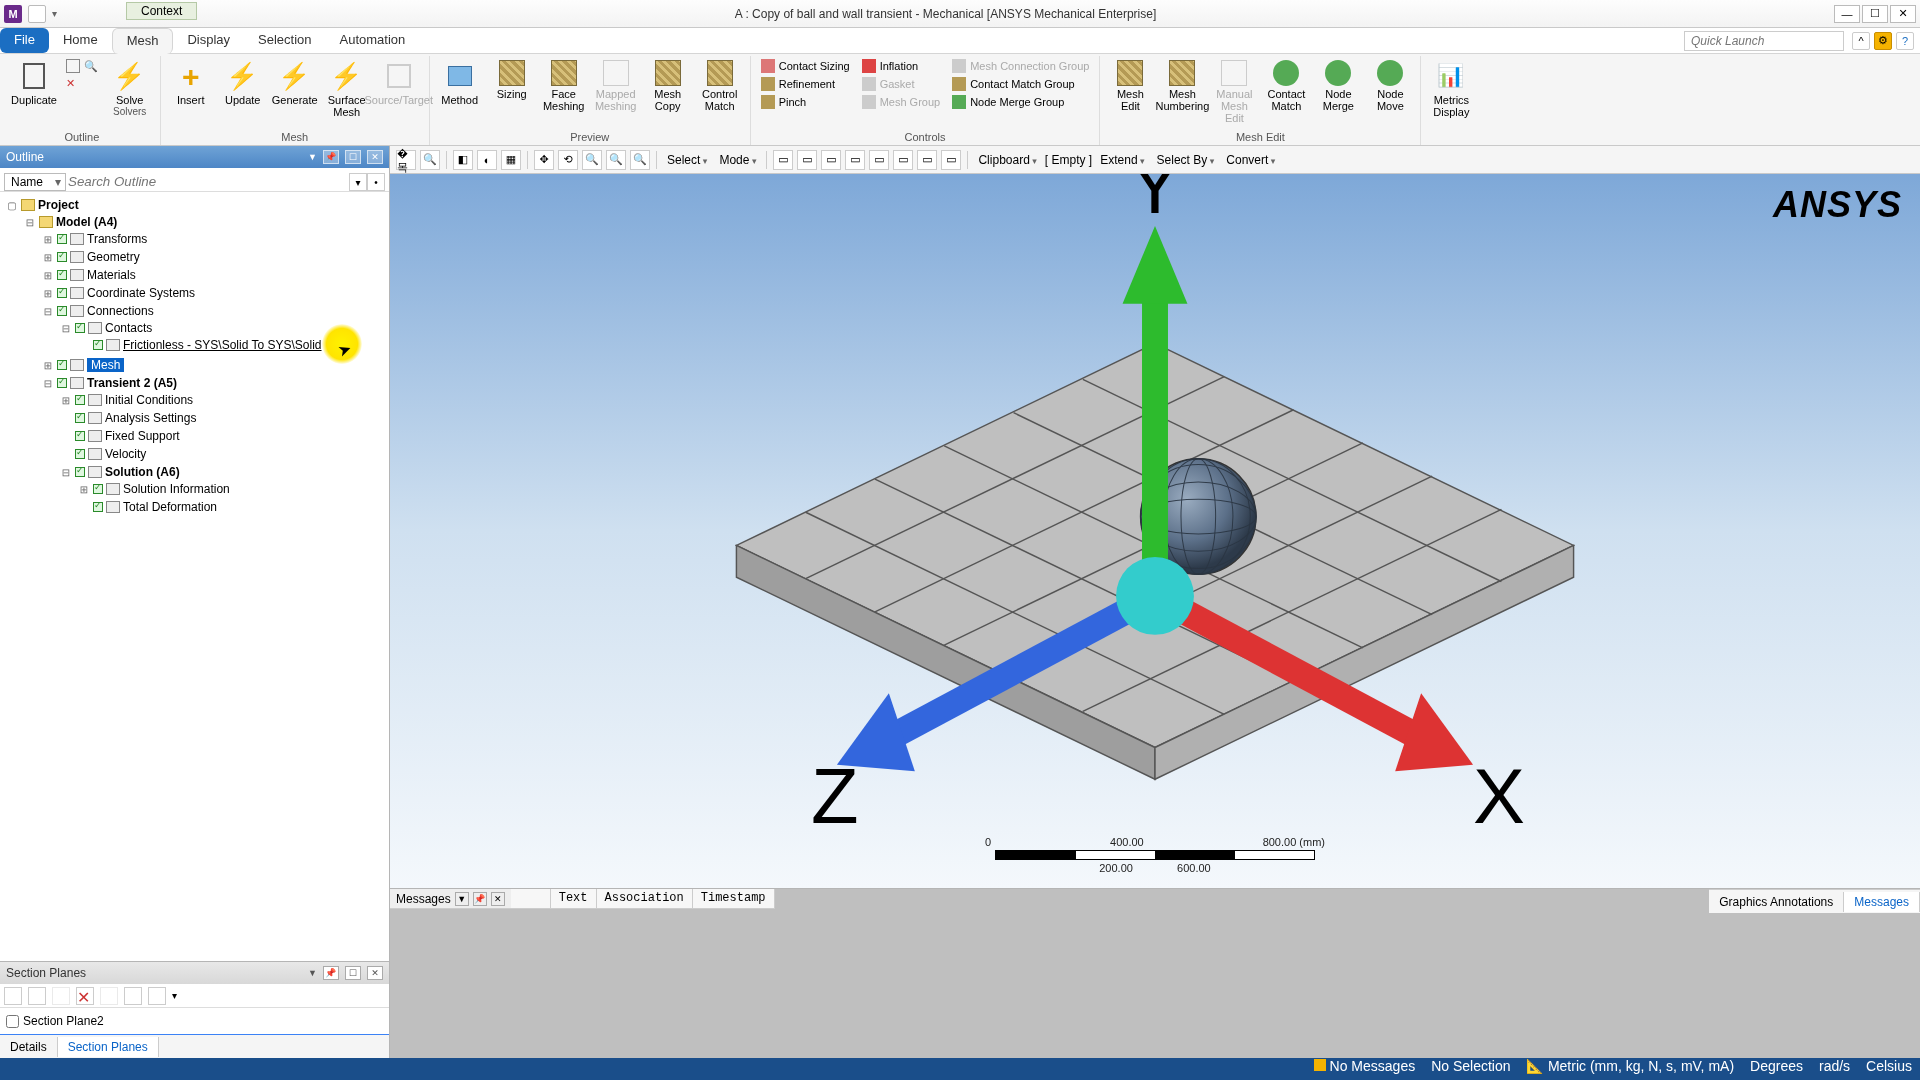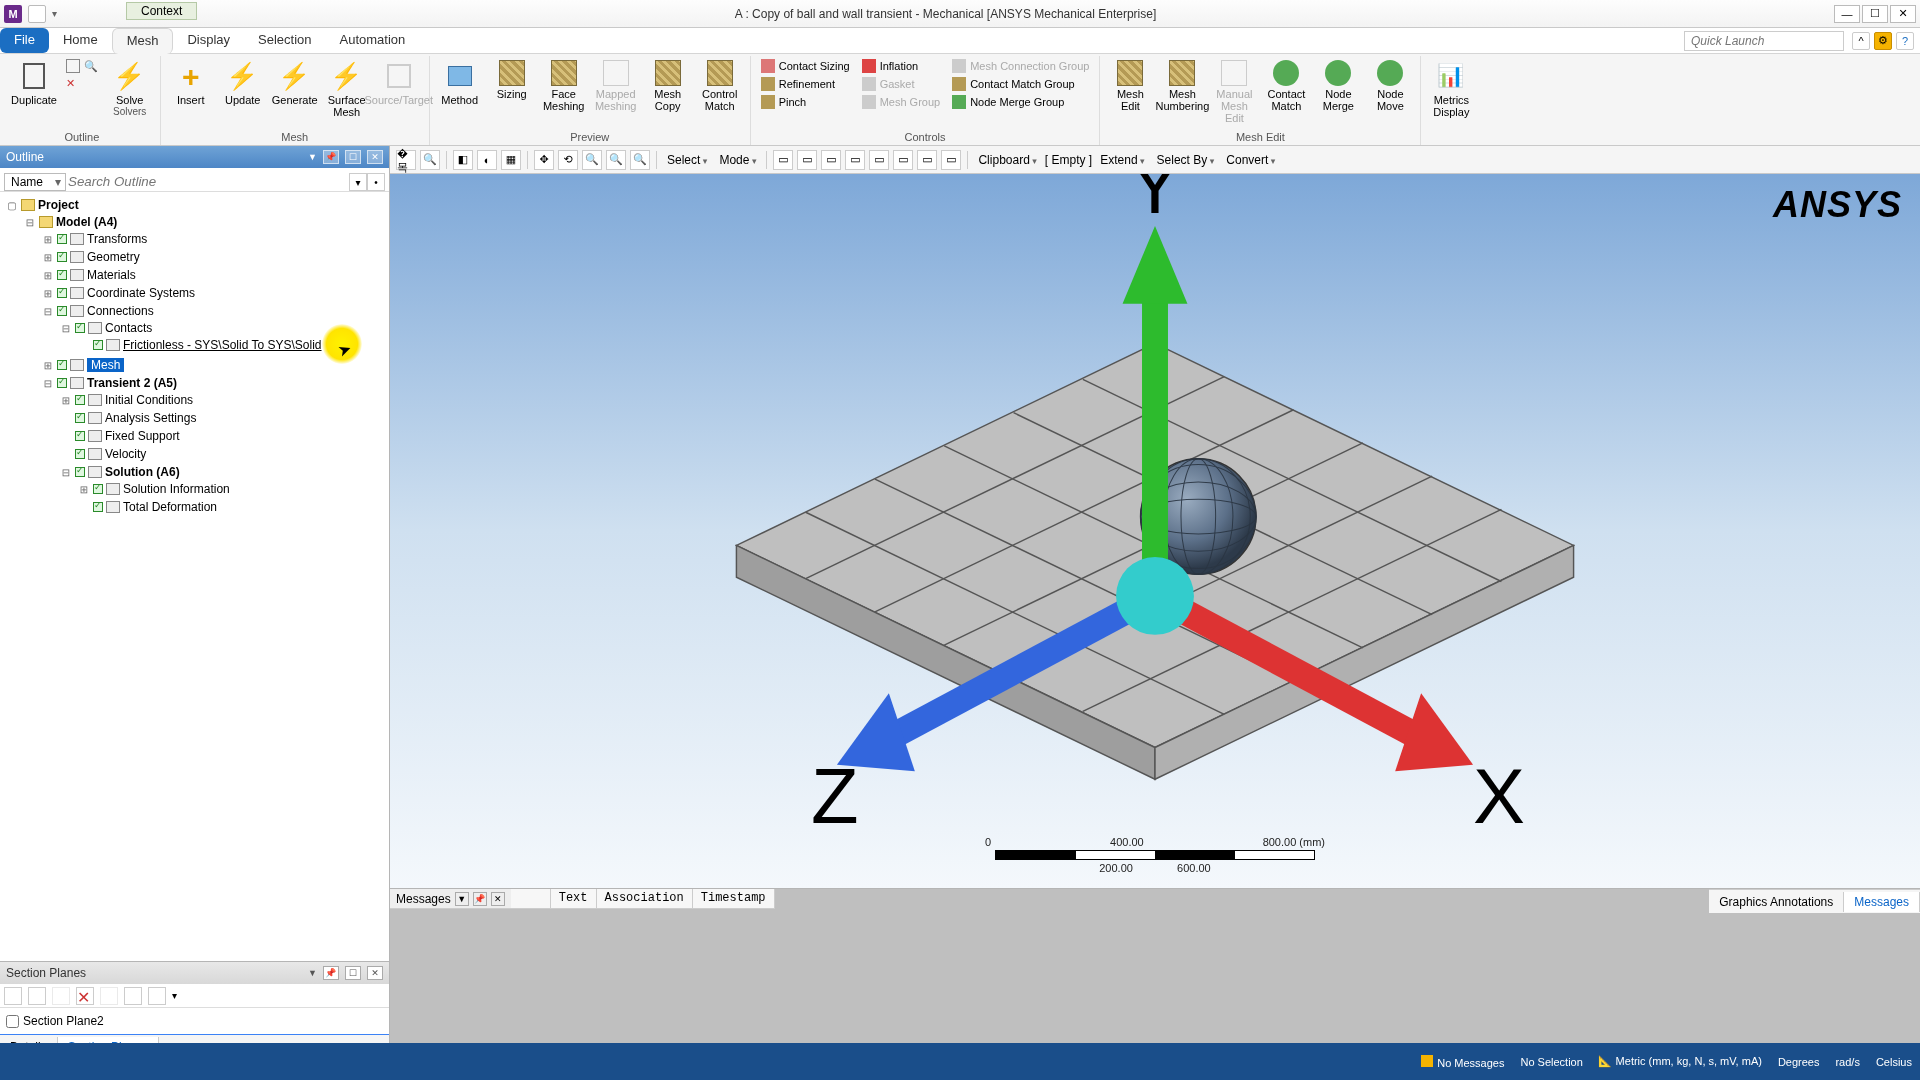--- a/index.html
+++ b/index.html
@@ -113,21 +113,21 @@
 .messages .mhead .mspacer { flex: 1; }
 .messages .mhead .mbtn { width: 14px; height: 14px; border: 1px solid #aaa; margin-left: 4px; font-size: 9px; display: flex; align-items: center; justify-content: center; cursor: pointer; }
 .messages .mcols { height: 20px; background: #f7f7f7; display: flex; font-size: 12px; border-bottom: 1px solid #ccc; }
 .messages .mcols div { padding: 2px 8px; border-right: 1px solid #ccc; font-family: Liberation Mono, monospace; }
 .messages .mbody { flex: 1; background: #bfbfbf; }
 .messages .mtabs { height: 24px; background: #f5f5f5; border-top: 1px solid #ccc; display: flex; align-items: center; font-size: 12px; }
 .messages .mtabs .mt { padding: 3px 10px; border-right: 1px solid #ccc; cursor: pointer; }
 .messages .mtabs .mt.active { background: #fff; color: #0a64c8; }
 
 
-.status { position: absolute; bottom: 0; left: 0; right: 0; height: 37px; background: #1a4e8a; color: #fff; display: flex; align-items: center; font-size: 11px; padding: 0 8px; gap: 16px; }
+.status { position: absolute; bottom: 0; left: 0; right: 0; height: 22px; background: #1a4e8a; color: #fff; display: flex; font-size: 14px; padding: 0 8px; gap: 16px; }
 .status .sspacer { flex: 1; }
 .status .sflag { width: 12px; height: 12px; background: #f5b300; display: inline-block; margin-right: 4px; }
 </style>
 </head>
 <body>
 
 <div class="titlebar">
   <div class="app-icon">M</div>
   <div class="qat">
     <div class="qat-btn"></div>

